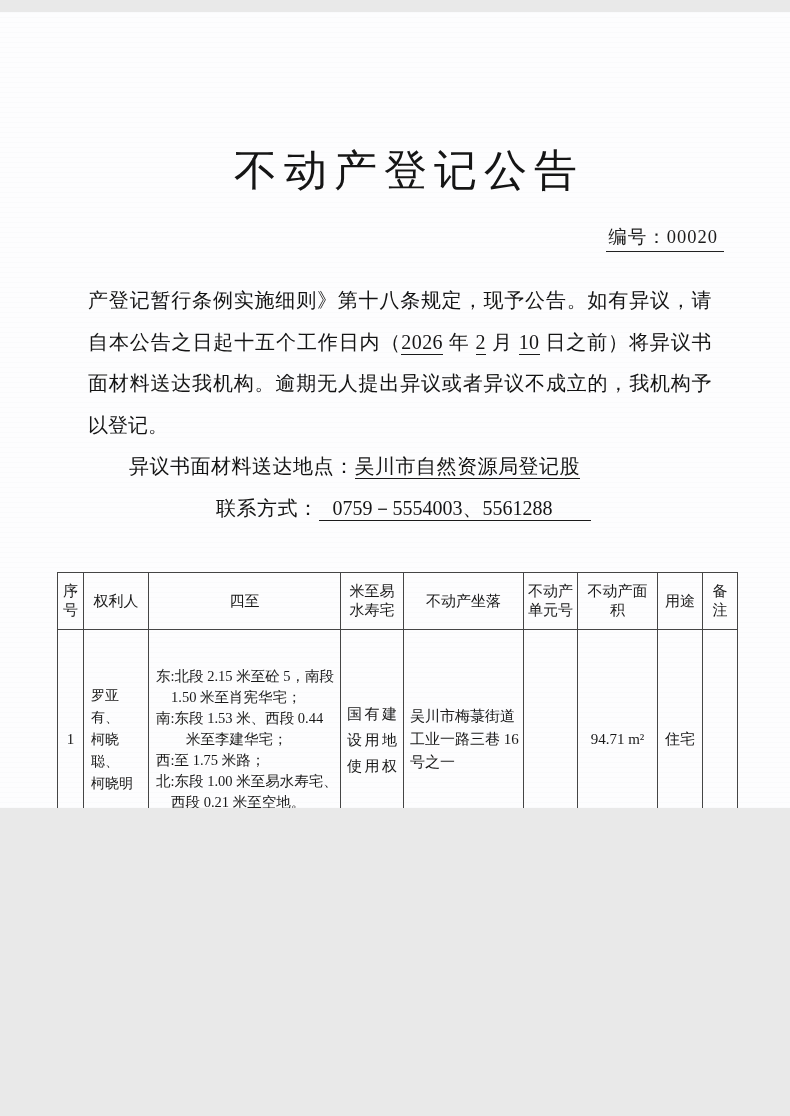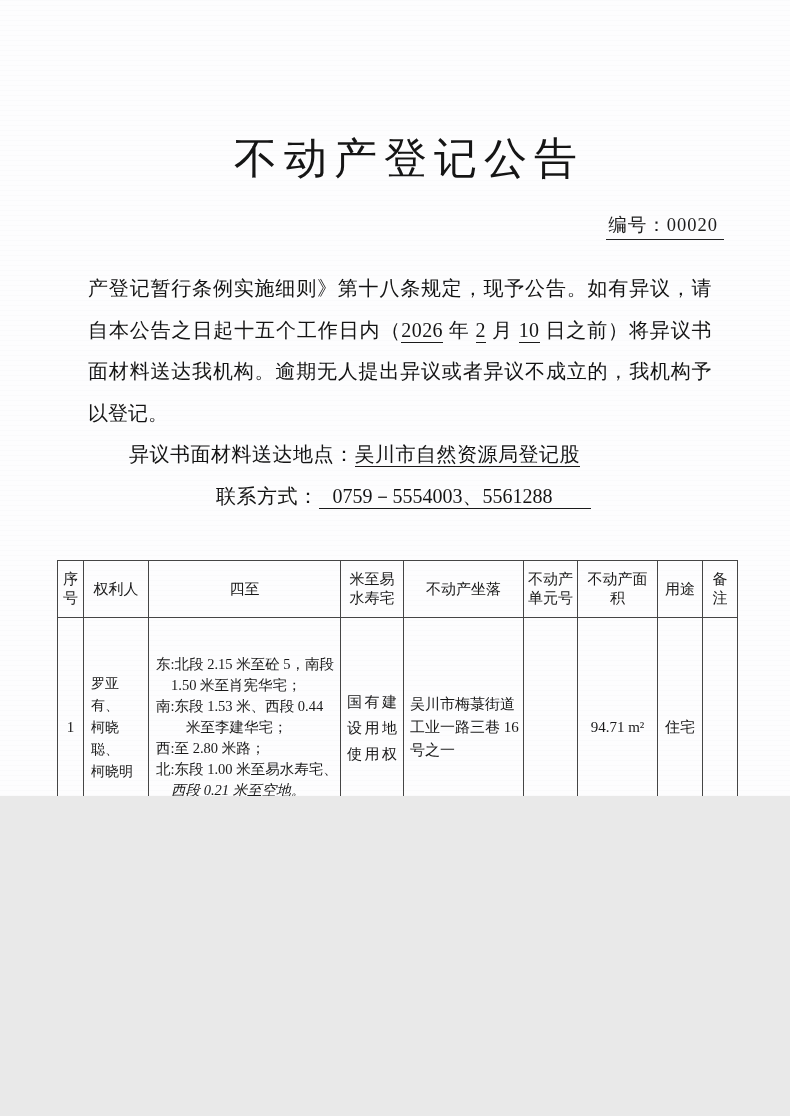--- a/index.html
+++ b/index.html
@@ -1,17 +1,17 @@
 <!DOCTYPE html>
 <html lang="zh"><head>
 <meta charset="utf-8">
 <style>
   html,body{margin:0;padding:0;background:#e9e9e9;}
   .page{
-    position:relative;width:790px;height:796px;margin:0 auto;
+    position:relative;width:790px;height:796px;margin:12px auto;
     background:#fdfdfe;
     background-image:repeating-linear-gradient(0deg, rgba(160,168,180,.035) 0 1px, transparent 1px 5px);
     overflow:hidden;
     font-family:"Liberation Serif", serif;
     color:#1b1b1b;
   }
   
   .title{
     position:absolute;top:130px;left:0;width:100%;
     text-align:center;transform:translateX(14px);
@@ -123,23 +123,23 @@
         <td class="owner" id="cell-owner">
             <div class="bl">罗亚有、</div>
             <div class="bl">柯晓聪、</div>
             <div class="bl">柯晓明</div>
           </td>
         <td class="boundary" id="cell-boundary">
             <div class="bl">东:北段 2.15 米至砼 5，南段</div>
             <div class="bl" style="padding-left: 15px;">1.50 米至肖宪华宅；</div>
             <div class="bl">南:东段 1.53 米、西段 0.44</div>
             <div class="bl" style="padding-left: 30px;">米至李建华宅；</div>
-            <div class="bl">西:至 2.80 米路；</div>
+            <div class="bl">西:至 1.75 米路；</div>
             <div class="bl">北:东段 1.00 米至易水寿宅、</div>
-            <div class="bl" style="padding-left: 15px; font-style: italic;">西段 0.21 米至空地。</div>
+            <div class="bl" style="padding-left: 15px;">西段 0.21 米至空地。</div>
           </td>
         <td class="rtype">国有建设用地使用权</td>
         <td class="loc" id="cell-location">
             <div class="bl">吴川市梅菉街道</div>
             <div class="bl">工业一路三巷 16</div>
             <div class="bl">号之一</div>
           </td>
         <td></td>
         <td>94.71 m²</td>
         <td>住宅</td>

